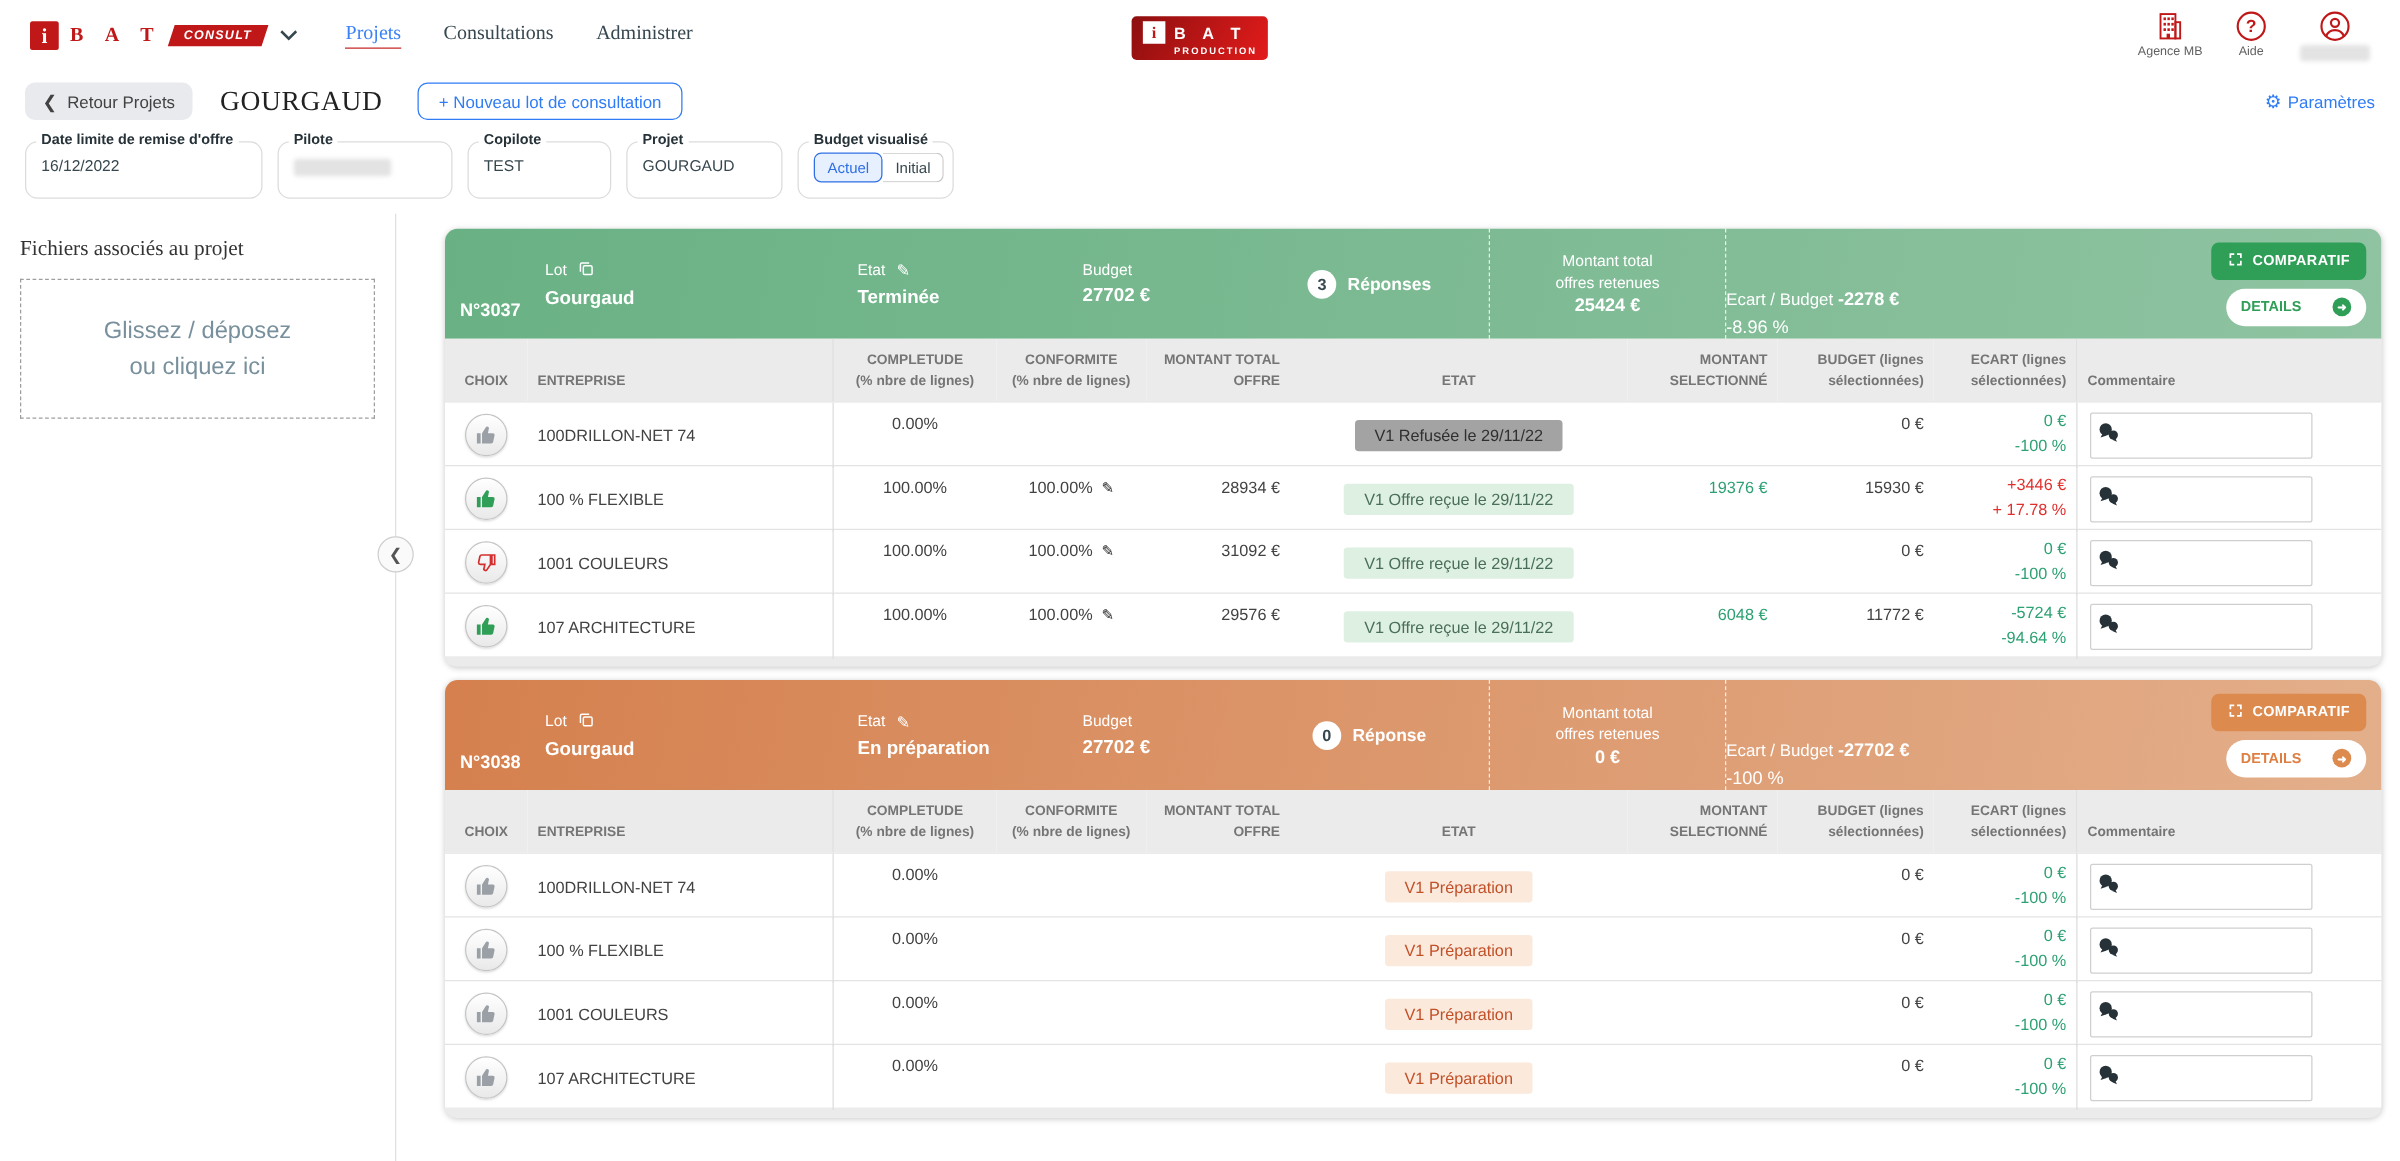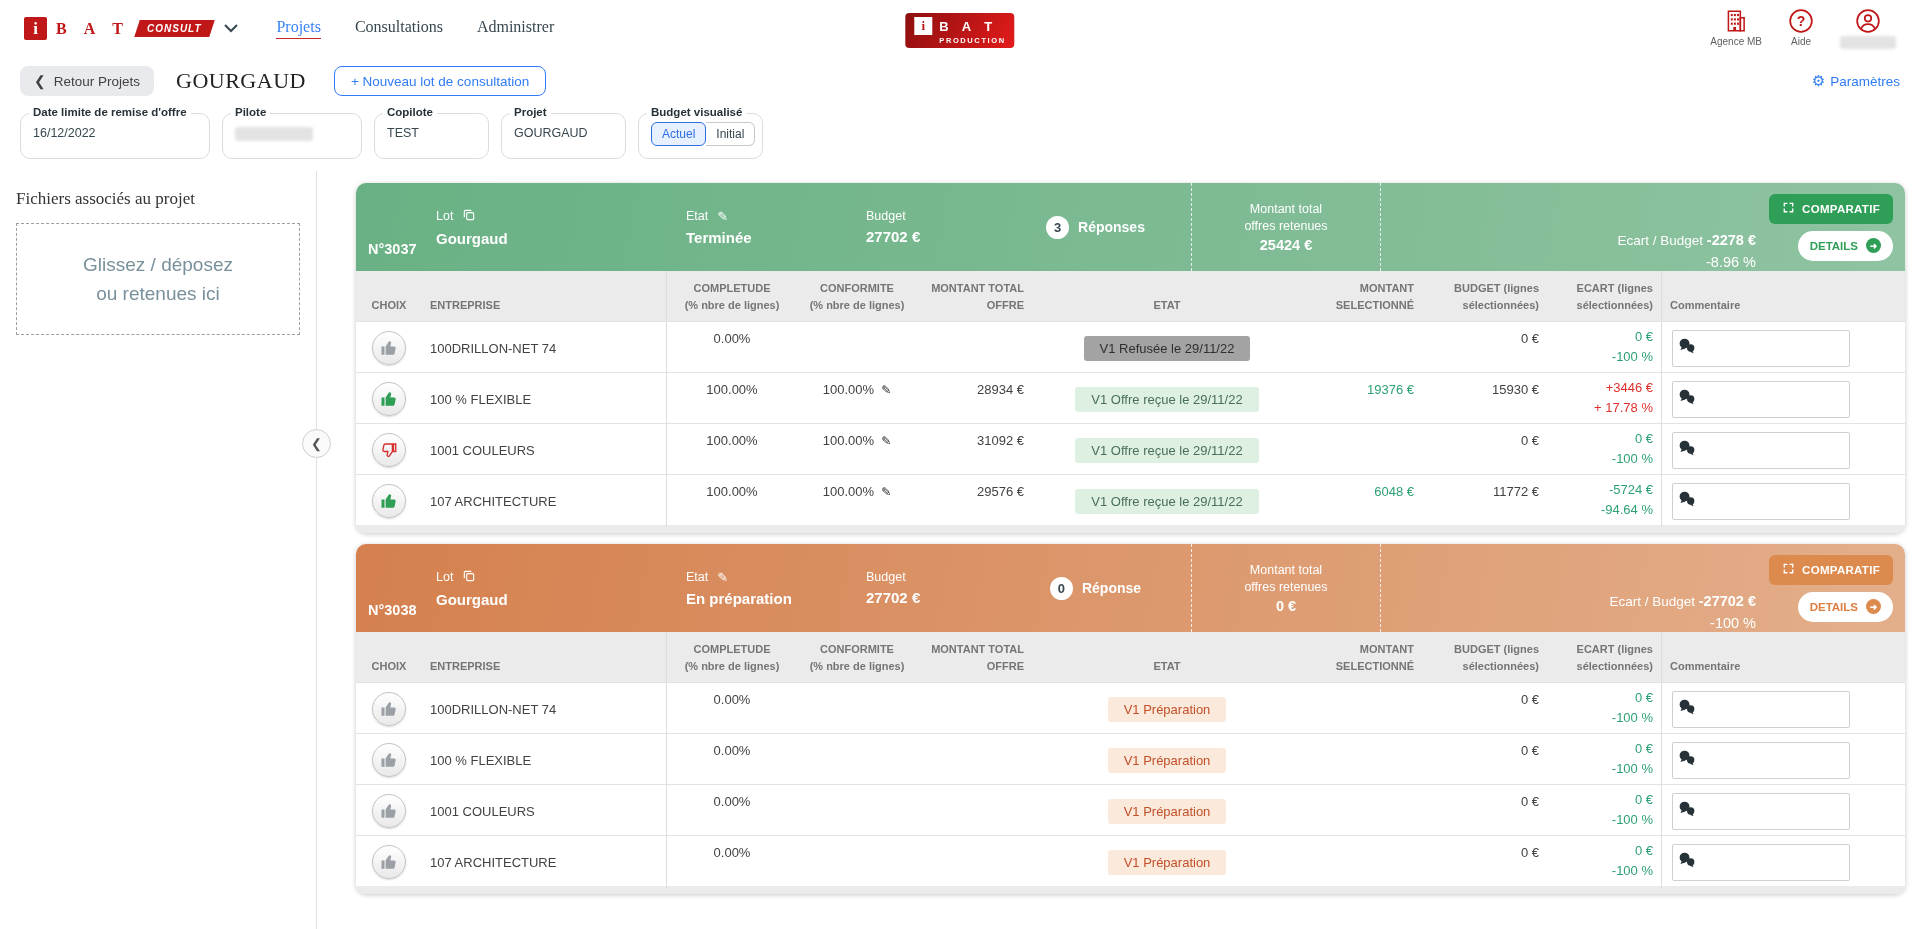--- a/index.html
+++ b/index.html
@@ -61,35 +61,35 @@
   .lot-card { width:1549px; border-radius:10px; box-shadow:0 1px 5px rgba(0,0,0,.22); margin-bottom:11px; background:#fff; }
   .lot-head { height:88px; display:flex; align-items:stretch; color:#fff; border-radius:10px 10px 0 0; }
   .lot-green .lot-head { background:linear-gradient(100deg,#69b184,#8fc3a1); }
   .lot-orange .lot-head { background:linear-gradient(100deg,#d5804e,#e3af8b); }
   .lh { display:flex; flex-direction:column; justify-content:center; }
   .lh-num { width:80px; padding-left:12px; font-weight:bold; font-size:14.5px;margin-top:43px; }
   .lh-lot { width:250px; } .lh-etat { width:180px; } .lh-budget { width:134px; }
   .lh-resp { width:191px; flex-direction:row; align-items:center; gap:9px; }
   .lh-montant { width:190px; align-items:center; text-align:center;
     border-left:1px dashed rgba(255,255,255,.8); border-right:1px dashed rgba(255,255,255,.8); }
-  .lh-ecart { flex:1; align-items:flex-end; text-align:center;margin-top:48px; }
+  .lh-ecart { flex:1; align-items:flex-start; text-align:center;margin-top:48px; }
   .lh-btns { width:149px; align-items:flex-end; justify-content:center; gap:7px; padding-right:12px; }
   .lh .small { font-size:12.5px; display:flex; align-items:center; gap:9px; }
   .lh .big { font-weight:bold; font-size:15px; margin-top:5px; }
   .resp-circle { width:23px; height:23px; border-radius:50%; background:#fff; color:#37474f; font-weight:bold; font-size:13px; display:flex; align-items:center; justify-content:center; }
   .resp-label { font-weight:bold; font-size:14px; }
   .mt-line { font-size:12.5px; line-height:1.35; }
   .mt-val { font-weight:bold; font-size:14.5px; margin-top:3px; }
   .ecart-line { font-size:13.5px; }
   .ecart-line b { font-size:14.5px; }
   .ecart-pct { font-weight:normal; font-size:14.5px; margin-top:6px; }
   .btn-comp { display:flex; align-items:center; gap:7px; border:none; color:#fff; font-weight:bold; font-size:11.5px; letter-spacing:.3px; height:30px; padding:0 13px; border-radius:6px; cursor:pointer; }
   .lot-green .btn-comp { background:#2f9e57; }
   .lot-orange .btn-comp { background:#dd8a4e; }
-  .btn-details { display:flex; align-items:center; gap:8px; background:#fff; border:none; font-weight:bold; font-size:11.5px; height:30px; padding:0 12px; border-radius:15px; cursor:pointer; }
+  .btn-details { display:flex; align-items:center; gap:25px; background:#fff; border:none; font-weight:bold; font-size:11.5px; height:30px; padding:0 12px; border-radius:15px; cursor:pointer; }
   .lot-green .btn-details { color:#2f9e57; }
   .lot-orange .btn-details { color:#dd7f43; }
   .arr-circle { width:15px; height:15px; border-radius:50%; color:#fff; font-size:9px; display:flex; align-items:center; justify-content:center; }
   .lot-green .arr-circle { background:#2f9e57; }
   .lot-orange .arr-circle { background:#dd8a4e; }
 
   
   .tgrid { display:grid; grid-template-columns:66px 245px 130px 120px 115px 270px 120px 125px 115px 243px; }
   .th { background:#ebebeb; color:#757575; font-weight:bold; font-size:11px; display:flex; flex-direction:column; justify-content:flex-end; padding:6px 8px 8px; line-height:1.5; min-height:50px; }
   .t-c { align-items:center; text-align:center; } .t-r { align-items:flex-end; text-align:right; } .t-l { align-items:flex-start; }
@@ -222,21 +222,21 @@
       <button class="tg-btn off">Initial</button>
     </div>
   </div>
 </div>
 
 <div class="body-row">
   <div class="sidebar">
     <h2>Fichiers associés au projet</h2>
     <div class="dropzone">
       <span>Glissez / déposez</span>
-      <span>ou retenues ici</span>
+      <span>ou cliquez ici</span>
     </div>
   </div>
   <div class="collapse-btn">❮</div>
 
   <div class="main">
 
     <div class="lot-card lot-green">
       <div class="lot-head">
         <div class="lh lh-num">N°3037</div>
         <div class="lh lh-lot">

